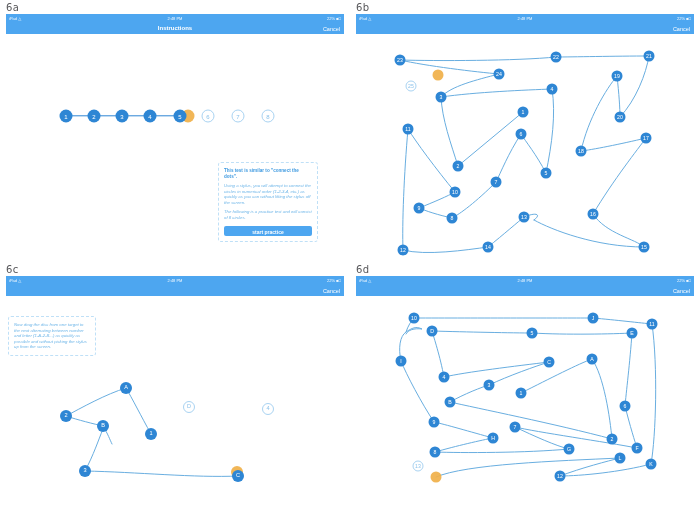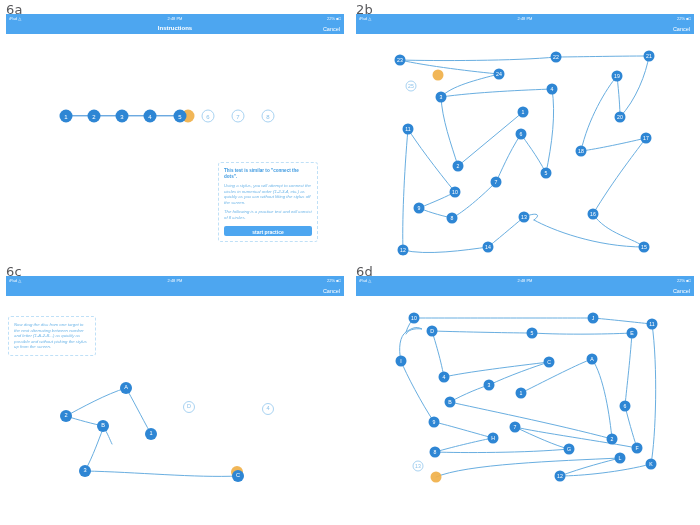--- a/index.html
+++ b/index.html
@@ -15,21 +15,21 @@
     width:350px;height:262px;
   }
   #panel-6a{left:0;top:0;}
   #panel-6b{left:350px;top:0;}
   #panel-6c{left:0;top:262px;}
   #panel-6d{left:350px;top:262px;}
 
   .panel-label{
     position:absolute;
     left:6px;top:2px;
-    font-size:13px;
+    font-size:10px;
     color:#58585b;
     font-family:"DejaVu Sans", sans-serif;
     letter-spacing:.3px;
   }
 
   .device{
     position:absolute;
     left:6px;top:14px;
     width:338px;height:244px;
     background:#ffffff;
@@ -217,21 +217,21 @@
         <h4>This test is similar to "connect the dots".</h4>
         <p>Using a stylus, you will attempt to connect the circles in numerical order (1-2-3-4, etc.) as quickly as you can without lifting the stylus off the screen.</p>
         <p class="last">The following is a practice test and will consist of 8 circles.</p>
         <button class="start-btn">start practice</button>
       </div>
     </div>
   </div>
 </div>
 
 <div class="figure" id="panel-6b">
-  <div class="panel-label">2b</div>
+  <div class="panel-label">6b</div>
   <div class="device">
 
     <div class="statusbar">
       <div class="sb-left">
         <span>iPad</span>
         <span>△</span>
       </div>
       <div class="sb-center">2:48 PM</div>
       <div class="sb-right">
         <span>22%</span>

